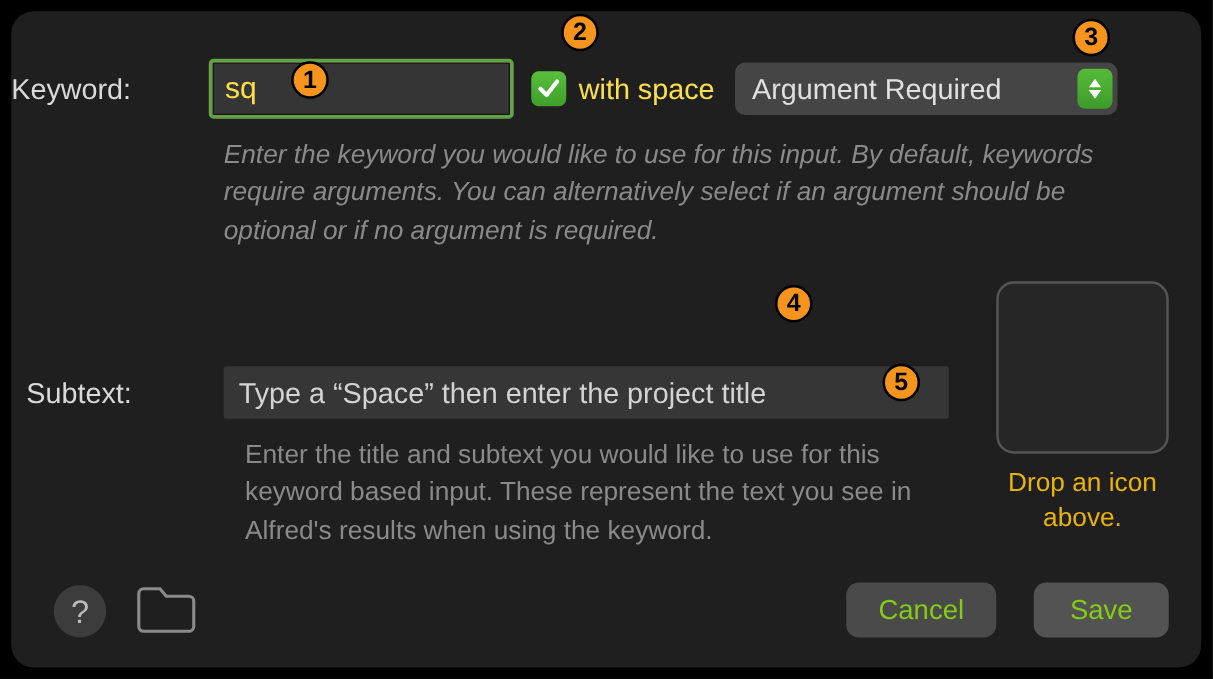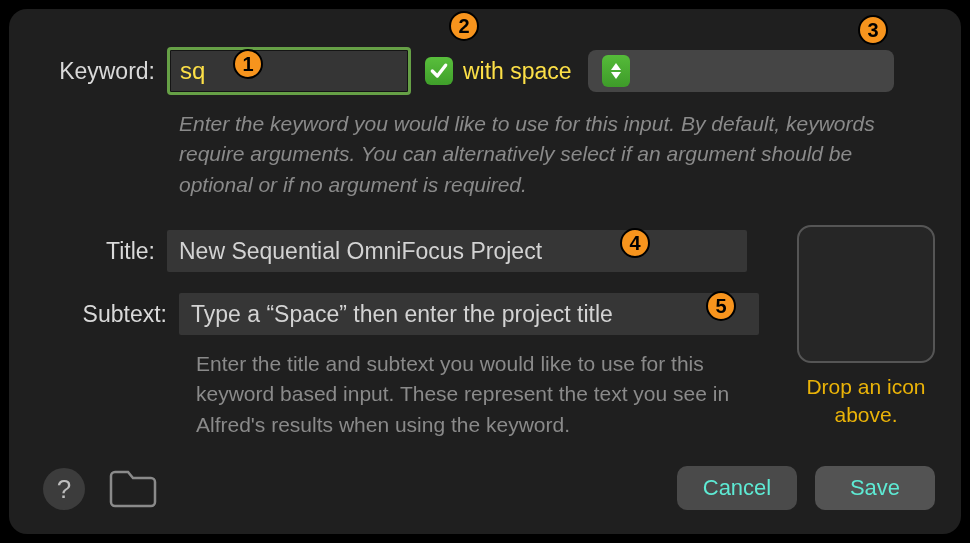--- a/index.html
+++ b/index.html
@@ -19,21 +19,20 @@
     border-radius: 18px;
     padding: 0;
   }
   .row {
     display: flex;
     align-items: center;
   }
   .label {
     color: #d9d9d9;
     font-size: 23px;
-    text-align: right;
     padding-right: 12px;
     flex: 0 0 158px;
   }
   
   .keyword-row {
     position: absolute;
     left: 0; top: 38px;
     width: 100%;
     display: flex;
     align-items: center;
@@ -157,27 +156,27 @@
     position: absolute;
     left: 98px; bottom: 20px;
     cursor: pointer;
   }
   .folder-btn svg { width: 52px; height: 44px; stroke:#8a8a8a; fill:none; stroke-width:2.5; }
   .btn {
     position: absolute;
     bottom: 24px;
     height: 44px;
     border-radius: 10px;
-    color: #5eead4;
+    color: #84cc16;
     font-size: 22px;
     display:flex; align-items:center; justify-content:center;
     cursor:pointer;
   }
   .btn-cancel { right: 164px; width: 120px; background:#4a4a4a; }
-  .btn-save   { right: 26px;  width: 120px; background:#535353; }
+  .btn-save   { right: 26px;  width: 108px; background:#535353; }
   
   .badge {
     position: absolute;
     width: 30px; height: 30px;
     border-radius: 50%;
     background: #f7941d;
     border: 2px solid #000;
     color: #000;
     font-weight: 700;
     font-size: 20px;
@@ -195,37 +194,34 @@
   <div class="keyword-row">
     <div class="label">Keyword:</div>
     <input class="keyword-input" value="sq" style="">
     <div class="checkbox">
       <svg viewBox="0 0 24 24">
           <path d="M4 12 L10 18 L20 5" stroke="#fff" stroke-width="4" fill="none" stroke-linecap="round" stroke-linejoin="round"></path>
         </svg>
     </div>
     <div class="withspace">with space</div>
     <div class="select">
+      <span>Argument Required</span>
       <div class="select-handle">
         <svg viewBox="0 0 10 7">
             <path d="M0 7 L5 0 L10 7 Z"></path>
           </svg>
         <svg viewBox="0 0 10 7">
             <path d="M0 0 L5 7 L10 0 Z"></path>
           </svg>
       </div>
     </div>
   </div>
 
   <div class="helptext help-keyword">Enter the keyword you would like to use for this input. By default, keywords require arguments. You can alternatively select if an argument should be optional or if no argument is required.</div>
 
-  <div class="row title-row">
-    <div class="label">Title:</div>
-    <input class="txt-input" value="New Sequential OmniFocus Project" style="">
-  </div>
 
   <div class="row subtext-row">
     <div class="label">Subtext:</div>
     <input class="txt-input" value="Type a “Space” then enter the project title" style="">
   </div>
 
   <div class="helptext help-title">Enter the title and subtext you would like to use for this keyword based input. These represent the text you see in Alfred's results when using the keyword.</div>
 
   <div class="iconwell">
     <div class="iconbox"></div>

